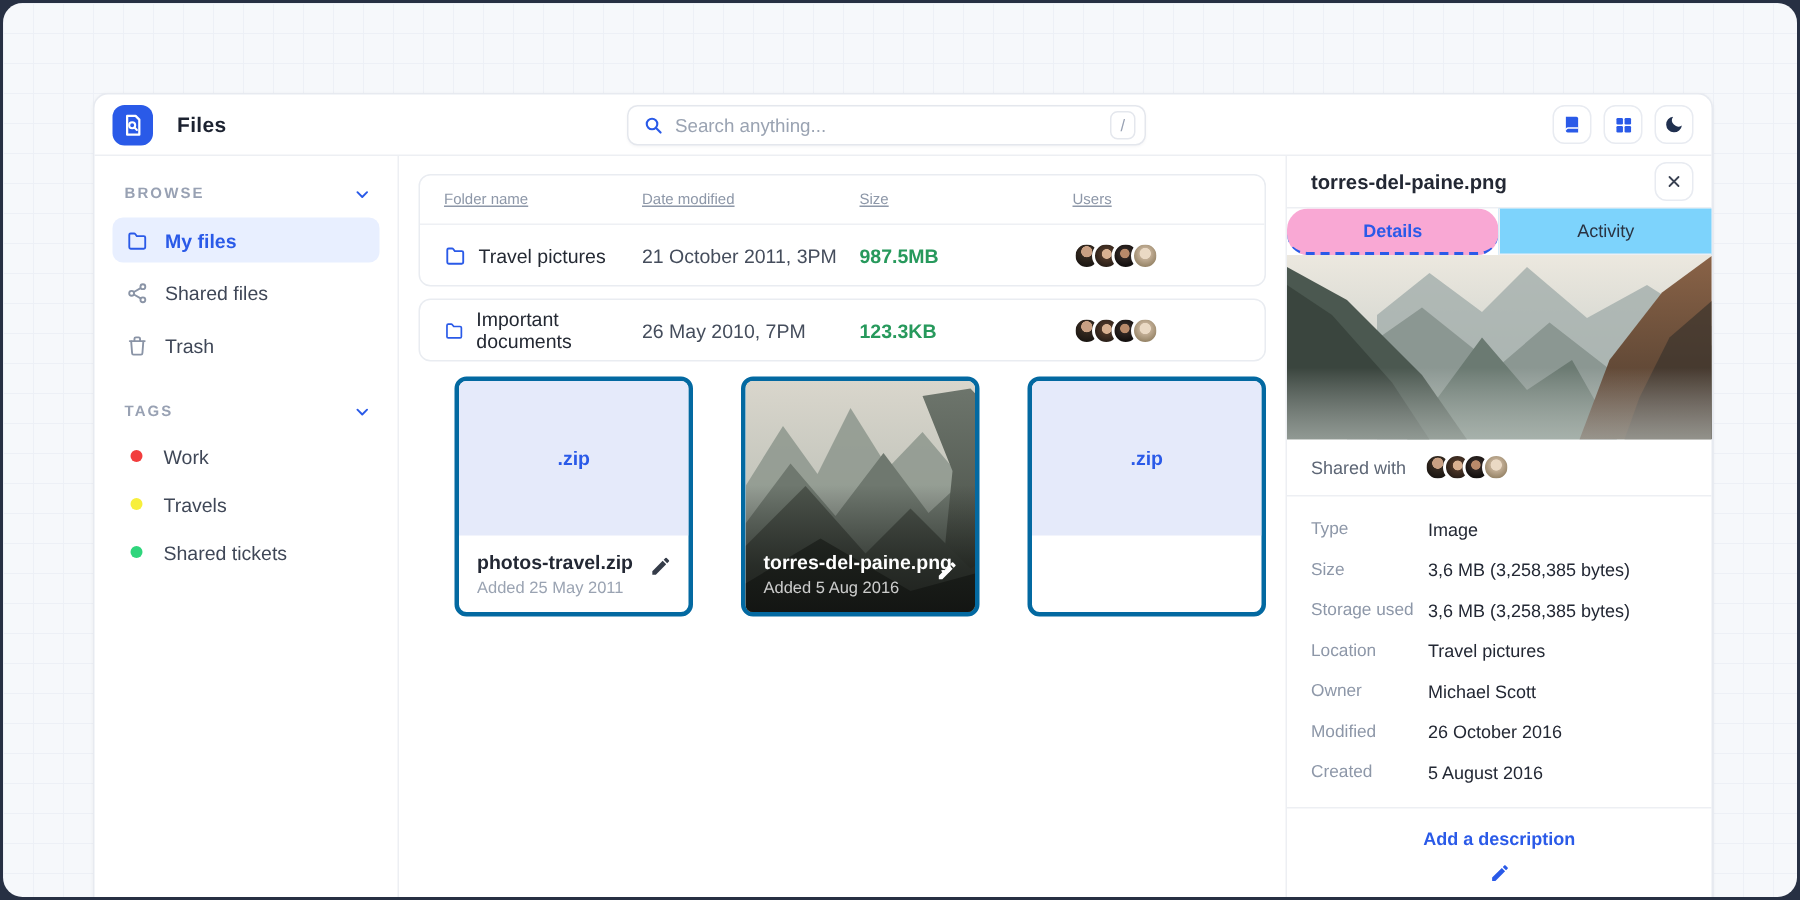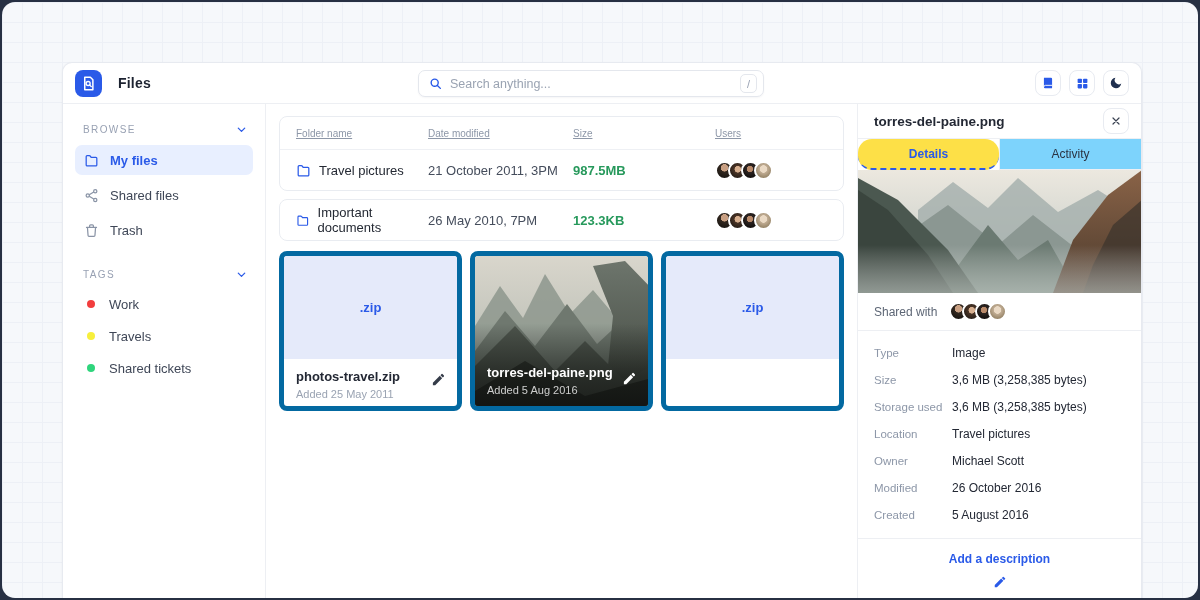--- a/index.html
+++ b/index.html
@@ -35,58 +35,58 @@
   }
   .searchbar input { border:none; outline:none; flex:1; font-size:12.5px; color:#3a4252; font-family:inherit; background:transparent; }
   .searchbar input::placeholder { color:#9aa3b2; }
   .kbd { min-width:17px; height:19px; border:1px solid #e4e7ed; border-radius:5px; color:#98a1b3; font-size:11px; display:flex; align-items:center; justify-content:center; padding:0 4px; }
   .topbar-actions { margin-left:auto; display:flex; gap:8px; }
   .icon-btn { width:26px; height:26px; border:1px solid #e8ebf1; border-radius:8px; background:#fff; display:flex; align-items:center; justify-content:center; cursor:pointer; }
   
   .body { flex:1; display:flex; min-height:0; }
   .sidebar { width:203px; border-right:1px solid #edeff3; padding:14px 12px; flex:0 0 auto; }
   .section-head { display:flex; align-items:center; justify-content:space-between; padding:6px 6px 10px 8px; }
-  .section-label { font-size:10px; font-weight:400; letter-spacing:1.4px; color:#98a1b3; }
+  .section-label { font-size:10px; font-weight:700; letter-spacing:1.4px; color:#98a1b3; }
   .nav-item { height:30px; display:flex; align-items:center; gap:11px; padding:0 9px; border-radius:7px; font-size:13px; color:#3f4757; margin-bottom:5px; cursor:pointer; }
   .nav-item.active { background:#e8efff; color:#2a5ae8; font-weight:700; }
   .tags { margin-top:18px; }
   .tag-item { height:28px; display:flex; align-items:center; gap:14px; padding:0 9px 0 12px; font-size:13px; color:#3f4757; margin-bottom:4px; cursor:pointer; }
   .dot { width:8px; height:8px; border-radius:50%; flex:0 0 auto; }
   .main { flex:1; padding:12px 13px; min-width:0; }
   
   .table-card { border:1px solid #e9ecf1; border-radius:8px; background:#fff; }
   .thead { display:flex; align-items:center; height:33px; padding:0 16px; border-bottom:1px solid #eef0f4; }
   .thead span { font-size:10px; color:#8d97a8;text-decoration:underline; }
   .trow { display:flex; align-items:center; height:40px; padding:0 16px; font-size:13px; }
   .row-card { border:1px solid #e9ecf1; border-radius:8px; background:#fff; margin-top:8px; }
   .col-name { width:132px; display:flex; align-items:center; gap:8px; color:#242933; }
   .col-date { width:145px; color:#454d5c; }
   .col-size { width:142px; color:#27995c; font-weight:700; }
   .col-users { flex:1; display:flex; }
   
   .cards { display:flex; gap:8px; margin-top:10px; }
-  .file-card { width:184px; height:160px; border:5px solid #0369a1; border-radius:8px; background:#fff; overflow:hidden; position:relative; cursor:pointer; }
+  .file-card { width:184px; height:160px; border:3px solid #0369a1; border-radius:8px; background:#fff; overflow:hidden; position:relative; cursor:pointer;margin-left:24px; }
   .zip-preview { height:103px; background:#e5eafa; display:flex; align-items:center; justify-content:center; font-size:13px; font-weight:700; color:#2a5ae8; }
   .card-footer { padding:10px 12px; position:relative; }
   .card-name { font-size:13px; font-weight:700; color:#232834; }
   .card-added { font-size:11px; color:#9aa3b2; margin-top:4px; }
   .card-pencil { position:absolute; right:11px; top:13px; }
   .file-card.image-card .photo { position:absolute; inset:0; }
   .img-overlay { position:absolute; inset:0; background:linear-gradient(180deg, rgba(10,12,10,0) 45%, rgba(10,12,10,.55) 80%, rgba(8,9,8,.7) 100%); }
   .img-meta { position:absolute; left:12px; bottom:10px; }
   .img-meta .card-name { color:#fff; }
   .img-meta .card-added { color:rgba(255,255,255,.78); }
   .img-pencil { position:absolute; right:11px; bottom:20px; }
   
   .panel { width:284px; border-left:1px solid #edeff3; flex:0 0 auto; display:flex; flex-direction:column; }
   .panel-head { height:42px; display:flex; align-items:center; justify-content:space-between; padding:0 12px 0 16px; border-bottom:1px solid #edeff3; }
   .panel-title { font-size:13.5px; font-weight:700; color:#232834; }
   .tabs { display:flex; height:31px; flex:0 0 auto; }
   .tab { flex:1; display:flex; align-items:center; justify-content:center; font-size:12px; font-weight:700; cursor:pointer; }
-  .tab.active { background:#fde047; color:#2a5ae8; border-bottom:2px dashed #2a5ae8;border-radius:14px; }
+  .tab.active { background:#f9a8d4; color:#2a5ae8; border-bottom:2px dashed #2a5ae8;border-radius:14px; }
   .tab.inactive { color:#2a3342; background:#7dd3fc; border-bottom:1px solid #edeff3; border-left:1px solid #edeff3; font-weight:400; }
   .panel-photo { height:123px; position:relative; overflow:hidden; flex:0 0 auto; }
   .shared-row { padding:9px 16px; display:flex; align-items:center; gap:12px; border-bottom:1px solid #edeff3; }
   .shared-label { font-size:12px; color:#5d6675; }
   .details { padding:8px 16px 10px; border-bottom:1px solid #edeff3; }
   .detail-row { display:flex; align-items:center; padding:6.5px 0; }
   .detail-label { width:78px; font-size:11.5px; color:#8d97a8; flex:0 0 auto; }
   .detail-value { font-size:12px; font-weight:400; color:#232834; }
   .add-desc { padding:13px 16px; display:flex; align-items:center; gap:9px; color:#2a5ae8; font-size:12px; font-weight:700; cursor:pointer;flex-direction:column; }
   

